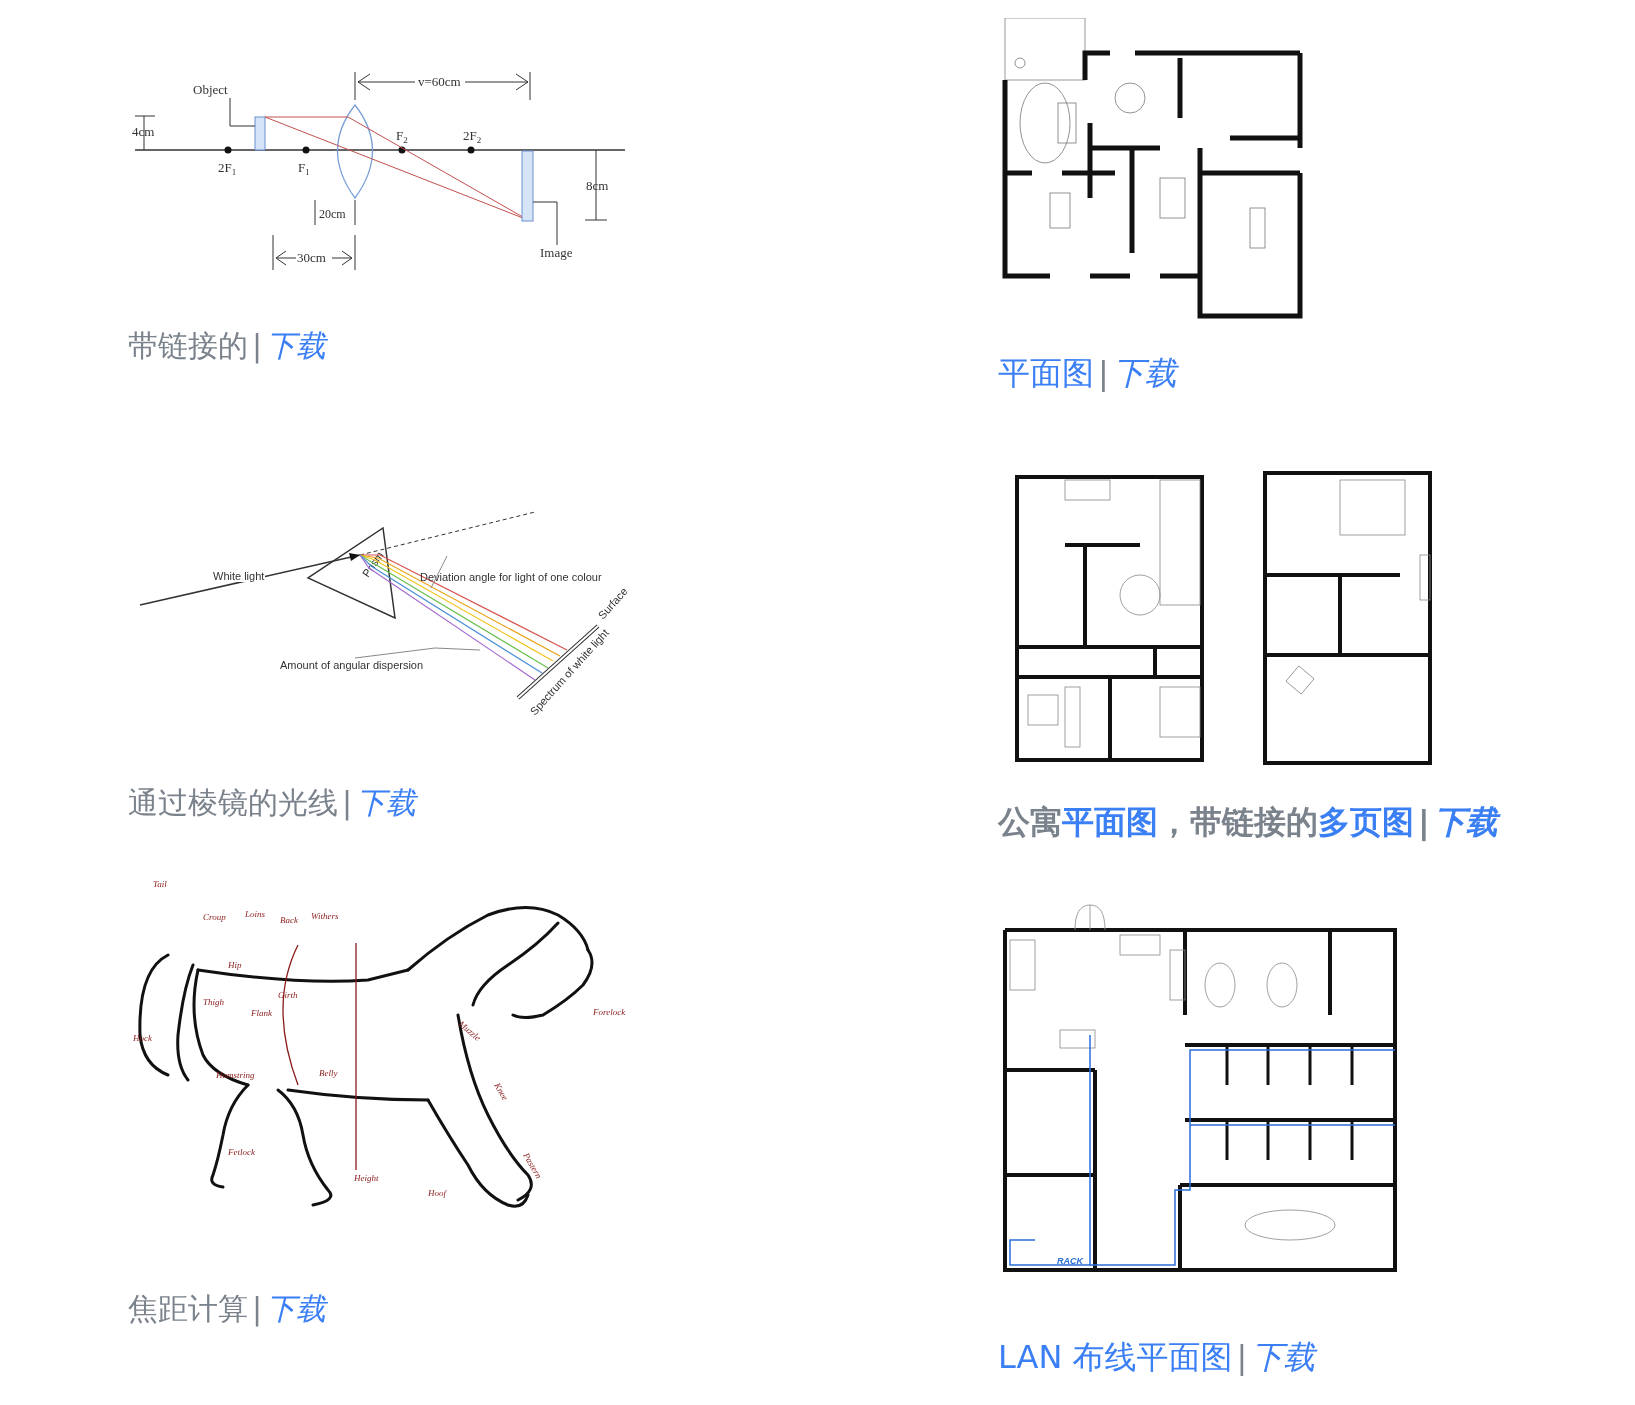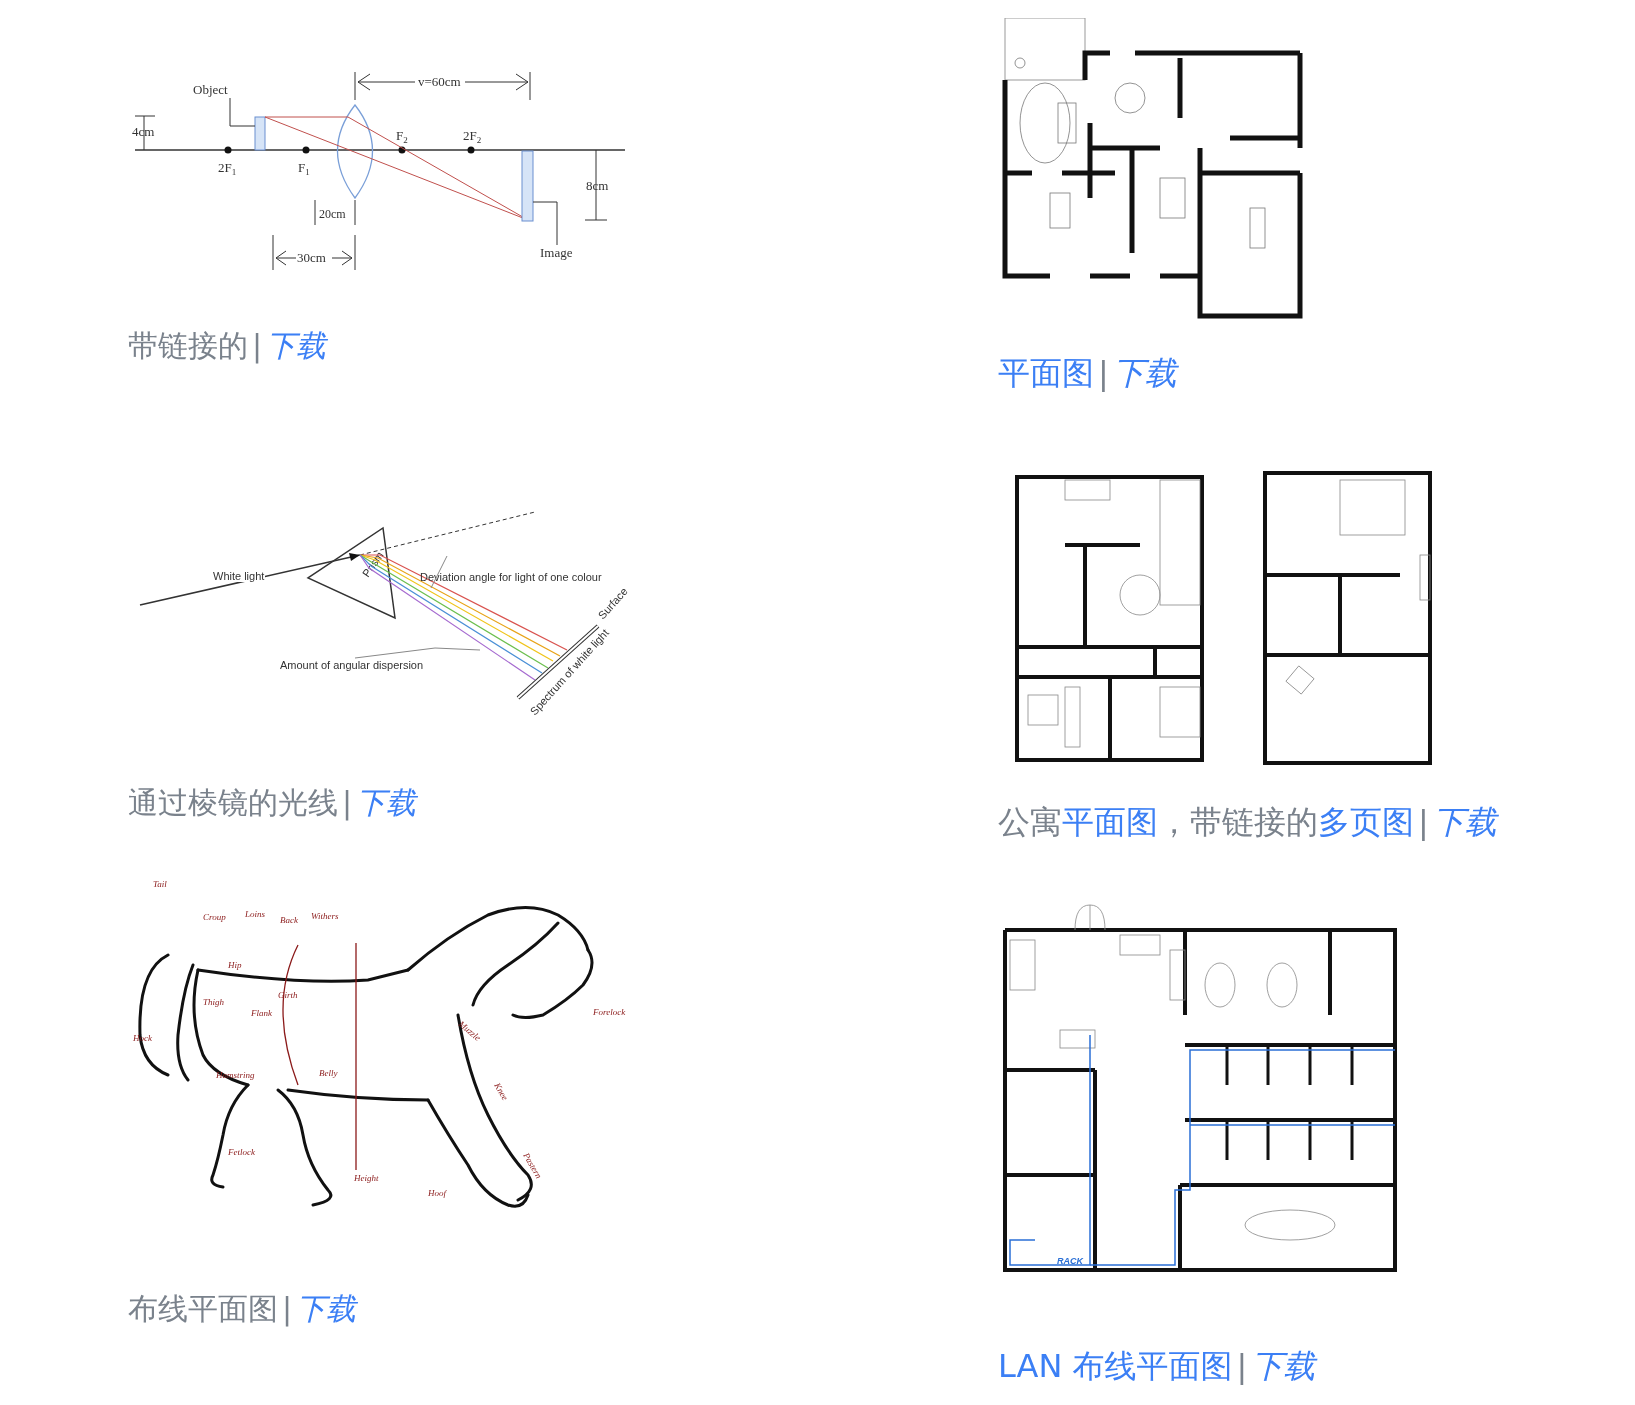--- a/index.html
+++ b/index.html
@@ -143,21 +143,21 @@
     <text x="330" y="150" transform="rotate(40 330 150)">Muzzle</text>
     <text x="366" y="210" transform="rotate(60 366 210)">Knee</text>
     <text x="395" y="280" transform="rotate(60 395 280)">Pastern</text>
     <text x="100" y="280">Fetlock</text>
     <text x="226" y="306">Height</text>
     <text x="300" y="321">Hoof</text>
   </svg>
 </div>
 
 <div class="caption" style="left:128px;top:1290px;">
-  <span>布线平面图</span><span class="sep">|</span><span class="dl">下载</span>
+  <span>焦距计算</span><span class="sep">|</span><span class="dl">下载</span>
 </div>
 
 <div class="fig" style="left:1000px;top:18px;">
   <svg width="320" height="302" viewBox="0 0 320 302" fill="none" stroke="#111">
     <rect x="5" y="0" width="80" height="62" stroke="#999" stroke-width="1"></rect>
     <g stroke-width="5">
       <polyline points="5,62 5,258 50,258"></polyline>
       <polyline points="85,62 85,35 110,35"></polyline>
       <line x1="135" y1="35" x2="300" y2="35"></line>
       <polyline points="300,35 300,130"></polyline>
@@ -212,21 +212,21 @@
       <rect x="340" y="25" width="65" height="55"></rect>
       <rect x="420" y="100" width="10" height="45"></rect>
       <rect x="290" y="215" width="20" height="20" transform="rotate(40 300 225)"></rect>
       <rect x="160" y="232" width="40" height="50"></rect>
       <rect x="28" y="240" width="30" height="30"></rect>
       <rect x="65" y="232" width="15" height="60"></rect>
     </g>
   </svg>
 </div>
 
-<div class="caption small" style="left:998px;top:807px;">
+<div class="caption small" style="left:998px;top:807px;font-weight:bold;">
   <span>公寓</span><span class="link">平面图</span><span>，带链接的</span><span class="link">多页图</span><span class="sep">|</span><span class="dl">下载</span>
 </div>
 
 <div class="fig" style="left:1000px;top:900px;font-style:italic;">
   <svg width="400" height="410" viewBox="0 0 400 410" fill="none" stroke="#111">
     <g stroke-width="4">
       <polyline points="5,30 5,370 395,370 395,30 5,30"></polyline>
       <line x1="185" y1="30" x2="185" y2="115"></line>
       <line x1="185" y1="145" x2="395" y2="145"></line>
       <line x1="185" y1="220" x2="395" y2="220"></line>
@@ -257,15 +257,15 @@
       <rect x="120" y="35" width="40" height="20"></rect>
       <path d="M75,30 Q75,5 90,5 L90,30 M105,30 Q105,5 90,5"></path>
     </g>
     <polyline points="90,135 90,365 10,365 10,340 35,340" stroke="#2a6fd6" stroke-width="1.5"></polyline>
     <polyline points="90,365 175,365 175,290 190,290 190,150 395,150" stroke="#2a6fd6" stroke-width="1.5"></polyline>
     <line x1="190" y1="225" x2="395" y2="225" stroke="#2a6fd6" stroke-width="1.5"></line>
     <text x="57" y="364" font-family="Liberation Sans, sans-serif" font-size="9" font-weight="bold" fill="#2a6fd6" stroke="none">RACK</text>
   </svg>
 </div>
 
-<div class="caption small" style="left:998px;top:1342px;margin-top:9px;">
+<div class="caption small" style="left:998px;top:1342px;">
   <span class="link">LAN 布线平面图</span><span class="sep">|</span><span class="dl">下载</span>
 </div>
 
 </body></html>

